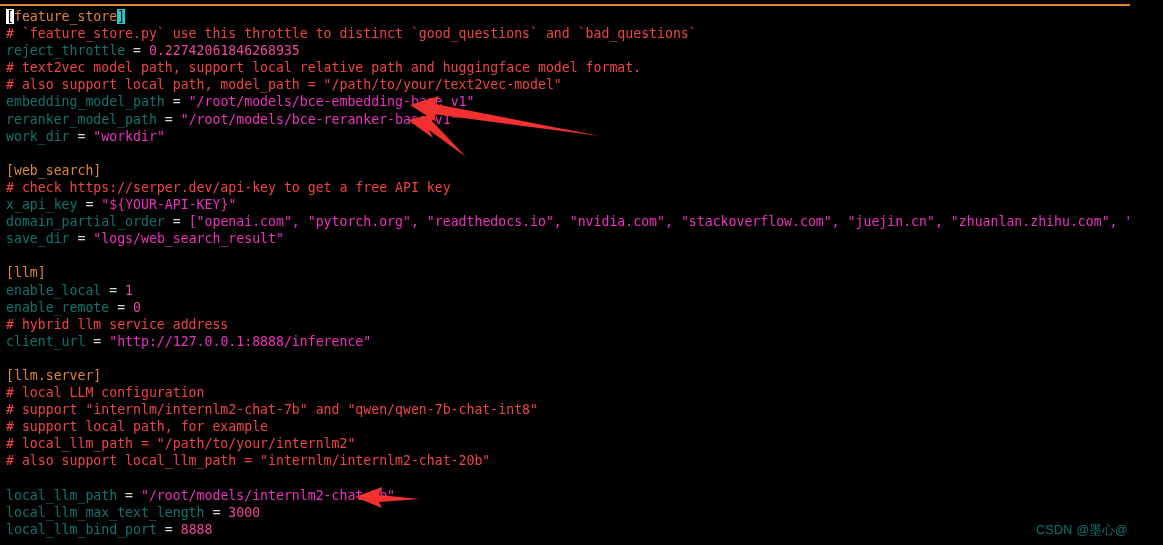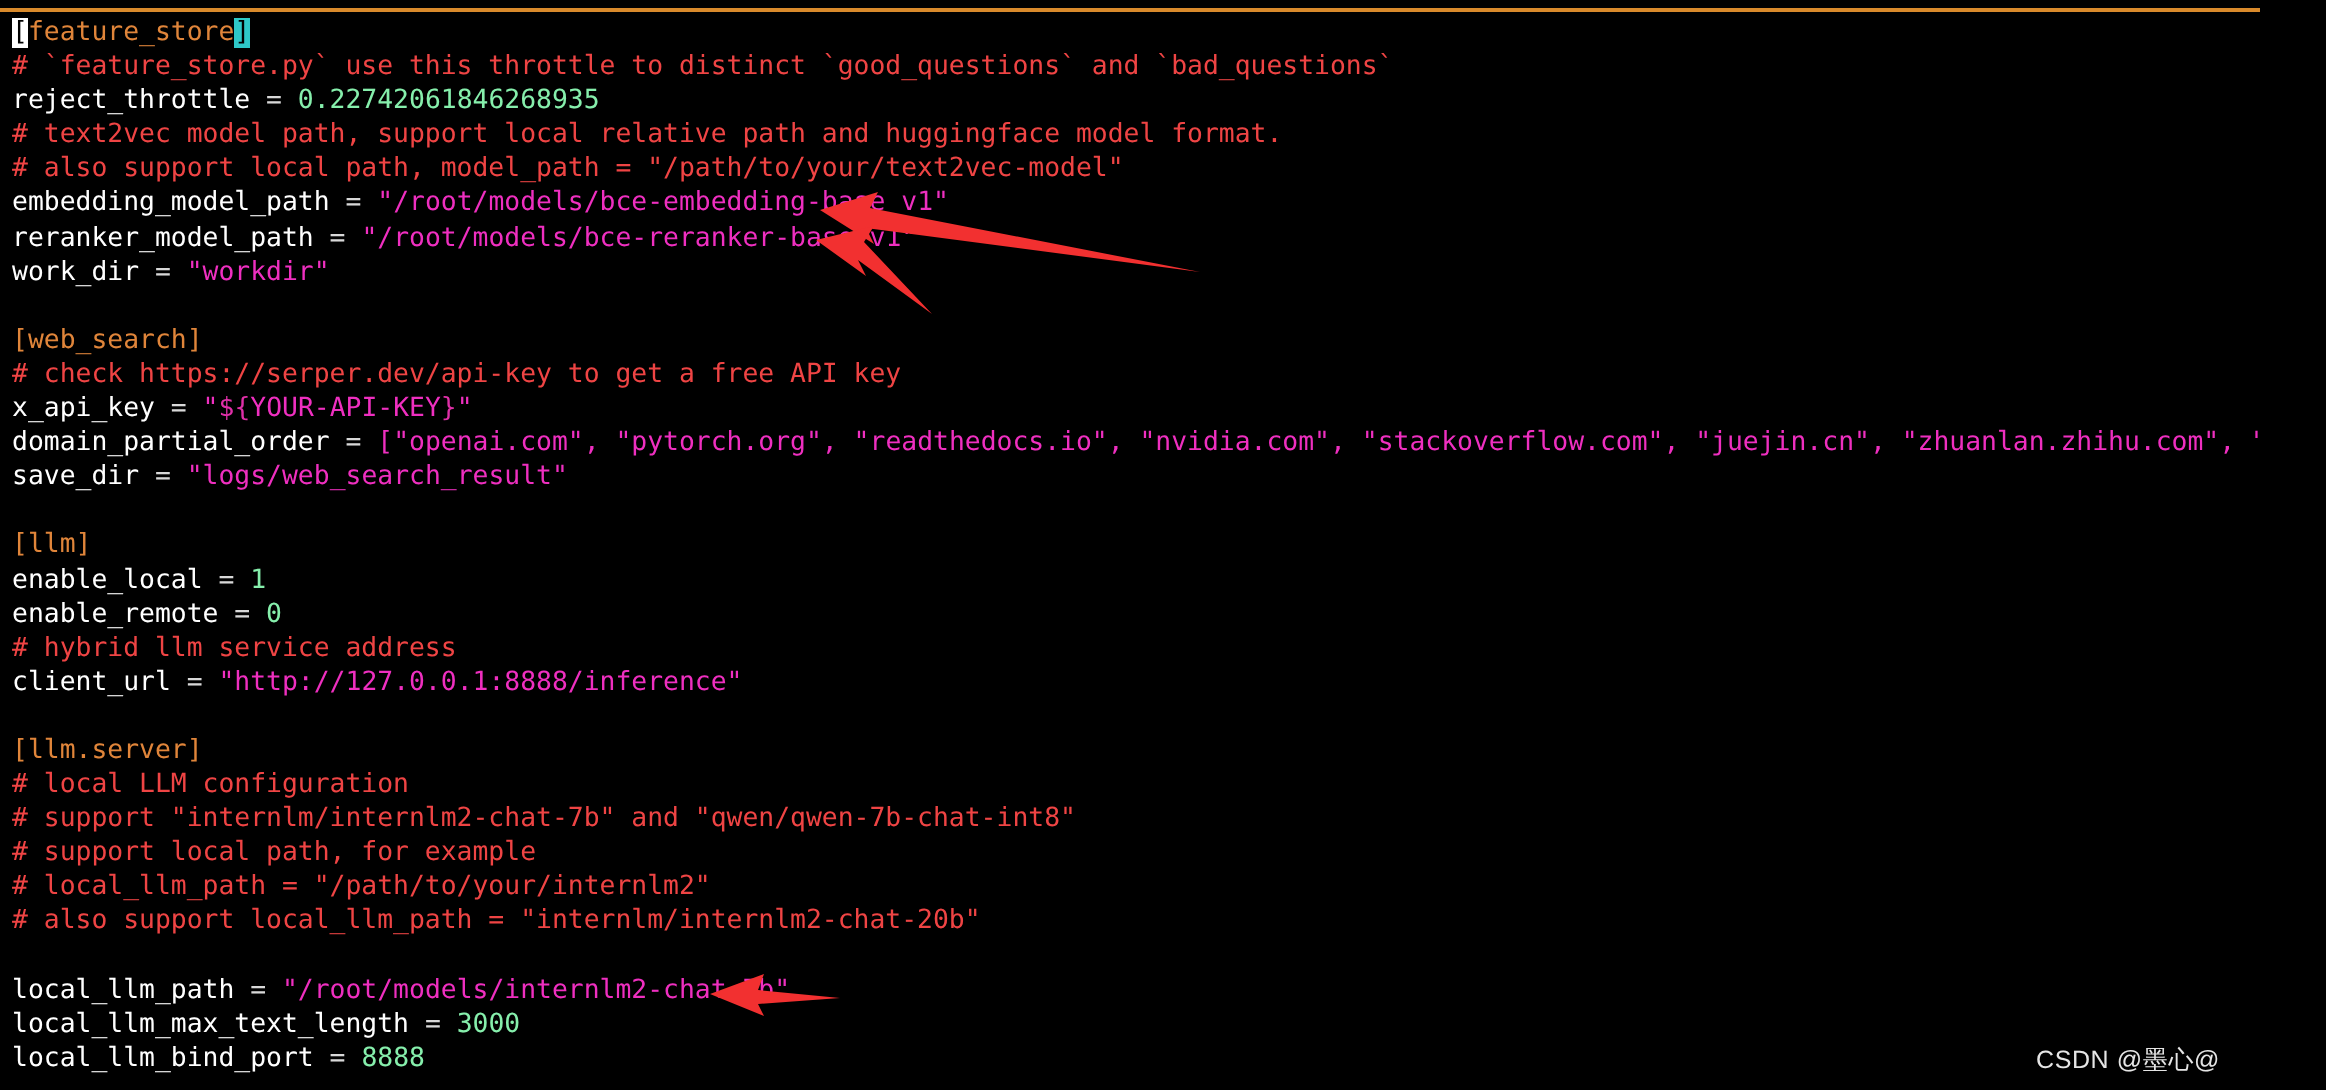--- a/index.html
+++ b/index.html
@@ -34,35 +34,35 @@
     letter-spacing: 0px;
   }
   .ln {
     height: 17.1px;
     white-space: pre;
     padding-left: 6px;
   }
   
   .cmt     { color: #ef4444; }
   .sect    { color: #e0853a; }
-  .key     { color: #ffffff; }
+  .key     { color: #0f766e; }
   .op      { color: #d8d8d8; }
   .str     { color: #ef2fc0; }
-  .num     { color: #86efac; }
+  .num     { color: #ec4899; }
   .var     { color: #e02fa8; }
   .cursor  { background: #ffffff; color: #000000; }
   .matchbr { background: #2ec8c8; color: #000000; }
 
   
   .arrow { position: absolute; pointer-events: none; }
   #watermark {
     position: absolute;
-    right: 20px;
+    right: 2px;
     bottom: 6px;
-    color: #e5e5e5;
+    color: #0f766e;
     font-size: 12.5px;
     font-family: "Liberation Sans", sans-serif;
     letter-spacing: 0.3px;
   }
 </style>
 </head>
 <body>
 
 <div id="screen">
 

